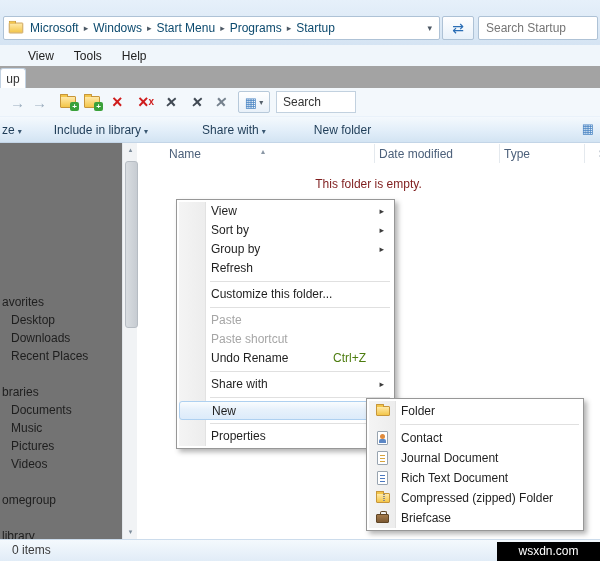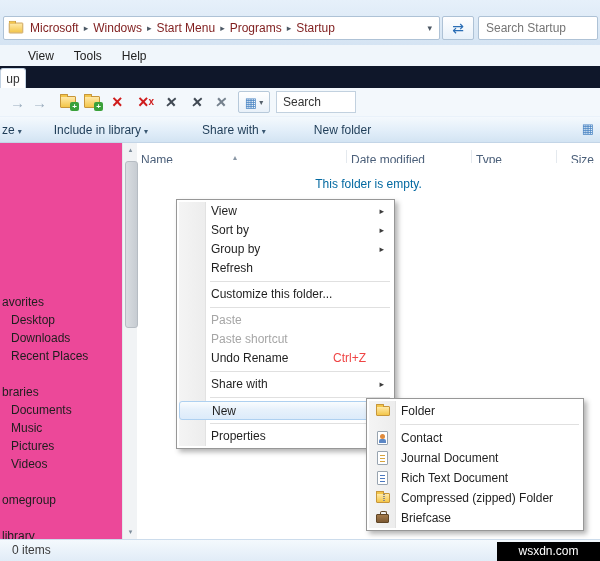--- a/index.html
+++ b/index.html
@@ -9,38 +9,38 @@
     font-size:12px;color:#222;background:#fff;
   }
   .window{position:relative;width:600px;height:561px;background:#fff;overflow:hidden;}
 
   
   .top-chrome{position:absolute;top:0;left:0;width:600px;height:45px;
     background:linear-gradient(#e6f0fa,#d5e4f3);}
   .address-bar{position:absolute;top:16px;left:3px;width:437px;height:24px;
     background:#fff;border:1px solid #aec2d6;border-radius:2px;
     display:flex;align-items:center;box-sizing:border-box;padding-left:4px;}
-  .crumb{padding:0 4px;white-space:nowrap;color:#7f1d1d;}
+  .crumb{padding:0 4px;white-space:nowrap;color:#0c4a6e;}
   .crumb-sep{color:#4c5864;font-size:9px;padding:0 1px;}
   .addr-dd{margin-left:auto;color:#4c5864;font-size:9px;padding:0 7px;}
   .refresh-btn{position:absolute;top:16px;left:442px;width:32px;height:24px;box-sizing:border-box;
     background:linear-gradient(#fefeff,#e8f1fa);border:1px solid #aec2d6;border-radius:2px;
     color:#2a6db5;text-align:center;line-height:22px;font-size:14px;}
   .search-box{position:absolute;top:16px;left:478px;width:120px;height:24px;box-sizing:border-box;
     background:#fff;border:1px solid #aec2d6;border-radius:2px;
     color:#8a8a8a;font-size:12px;padding:0 0 0 7px;outline:none;
     font-family:"Liberation Sans","DejaVu Sans",sans-serif;}
 
   
   .menu-bar{position:absolute;top:45px;left:0;width:600px;height:21px;
     background:#f0f6fb;display:flex;align-items:center;padding-left:18px;box-sizing:border-box;}
   .menu-item{padding:2px 10px;color:#222;}
 
   
-  .tab-row{position:absolute;top:66px;left:0;width:600px;height:22px;background:#0f172a;}
+  .tab-row{position:absolute;top:66px;left:0;width:600px;height:22px;background:#a3a3a3;}
   .page-tab{position:absolute;top:2px;left:0;width:24px;height:20px;background:#fff;
     border:1px solid #c2d2e2;border-bottom:none;border-radius:3px 3px 0 0;
     text-align:center;line-height:20px;color:#333;}
   .toolbar{position:absolute;top:88px;left:0;width:600px;height:28px;background:#f3f8fc;}
   .tb-abs{position:absolute;top:0;height:28px;display:flex;align-items:center;}
   .tb-arrow{color:#9cadbe;font-size:15px;}
   .red-x{color:#cf1d1d;font-size:18px;font-weight:bold;line-height:1;}
   .red-x .sub-x{font-size:10px;vertical-align:sub;}
   .dark-x{color:#414a54;font-size:18px;font-weight:bold;transform:skewX(-8deg);line-height:1;}
   .dark-x.light{color:#76828e;}
@@ -71,34 +71,34 @@
   .cb-dd{font-size:8px;color:#3a5872;padding-left:3px;}
   .cb-organize{padding-left:2px;}
   .cb-include{margin-left:20px;}
   .cb-share{margin-left:42px;}
   .cb-new{margin-left:36px;}
   .cb-views{position:absolute;right:6px;top:5px;display:flex;align-items:center;gap:2px;}
 
   
   .col-headers{position:absolute;top:143px;left:137px;width:463px;height:20px;
     background:#fff;border-bottom:1px solid #eef2f6;color:#4c607a;}
-  .col{position:absolute;top:7px;height:20px;line-height:20px;box-sizing:border-box;
-    border-right:1px solid #e4e9ee;padding-left:4px;}
+  .col{position:absolute;top:1px;height:20px;line-height:20px;box-sizing:border-box;
+    border-right:1px solid #e4e9ee;padding-left:4px;margin-left:28px;}
   .col-name{left:0;width:210px;}
   .col-date{left:210px;width:125px;}
   .col-type{left:335px;width:85px;}
   .col-size{left:420px;width:43px;text-align:right;padding-right:6px;border-right:none;}
   .sort-arrow{position:absolute;left:96px;top:-2px;font-size:8px;color:#8a97a5;}
 
   
   .main-pane{position:absolute;top:163px;left:137px;width:463px;height:376px;background:#fff;}
-  .empty-text{position:absolute;top:14px;left:0;width:100%;text-align:center;color:#0369a1;}
-
-  
-  .sidebar{position:absolute;top:143px;left:0;width:122px;height:396px;background:#ec4899;}
+  .empty-text{position:absolute;top:14px;left:0;width:100%;text-align:center;color:#7f1d1d;}
+
+  
+  .sidebar{position:absolute;top:143px;left:0;width:122px;height:396px;background:#737373;}
   .sb-item{position:absolute;left:0;width:122px;height:18px;line-height:18px;
     white-space:nowrap;overflow:hidden;color:#1e1e1e;box-sizing:border-box;}
   .sb-indent0{padding-left:2px;}
   .sb-indent1{padding-left:11px;}
   .sb-selected{height:19px;background:linear-gradient(#dcebfa,#c1dcf3);
     border-top:1px solid #a8cdea;border-bottom:1px solid #a8cdea;}
 
   
   .scrollbar{position:absolute;top:143px;left:122px;width:15px;height:396px;
     background:#f1f3f5;border-left:1px solid #e2e6ea;box-sizing:border-box;}
@@ -120,21 +120,21 @@
 
   
   .context-menu{position:absolute;left:176px;top:199px;width:219px;z-index:10;
     background:#fff;border:1px solid #979797;box-shadow:3px 3px 5px rgba(0,0,0,.3);
     padding:2px;box-sizing:border-box;}
   .context-menu .strip{position:absolute;top:2px;bottom:2px;left:2px;width:26px;
     background:linear-gradient(90deg,#f4f4f4,#ededed);border-right:1px solid #e2e2e2;}
   .cm-item{position:relative;height:19px;line-height:19px;padding-left:32px;color:#1f1f1f;}
   .cm-disabled{color:#a6a6a6;}
   .cm-arrow{position:absolute;right:8px;top:0;font-size:9px;color:#3c3c3c;}
-  .cm-shortcut{position:absolute;right:26px;top:0;color:#ef4444;}
+  .cm-shortcut{position:absolute;right:26px;top:0;color:#4d7c0f;}
   .cm-sep{height:1px;background:#e0e0e0;margin:3px 2px 3px 31px;}
   .cm-selected{margin:0;border:1px solid #aed0f0;border-radius:3px;box-sizing:border-box;
     background:linear-gradient(#f9fcfe,#e7f1fb 45%,#dcebfa);}
 
   
   .submenu{position:absolute;left:366px;top:398px;width:218px;z-index:11;
     background:#fff;border:1px solid #979797;box-shadow:3px 3px 5px rgba(0,0,0,.3);
     padding:2px;box-sizing:border-box;}
   .submenu .strip{position:absolute;top:2px;bottom:2px;left:2px;width:26px;
     background:linear-gradient(90deg,#f4f4f4,#ededed);border-right:1px solid #e2e2e2;}

